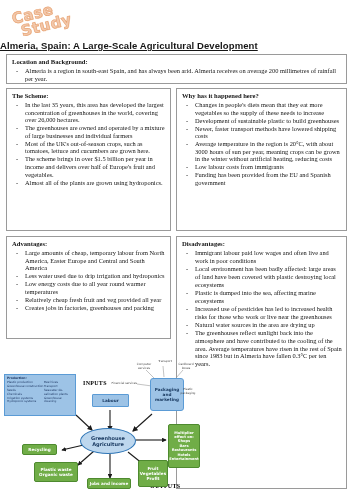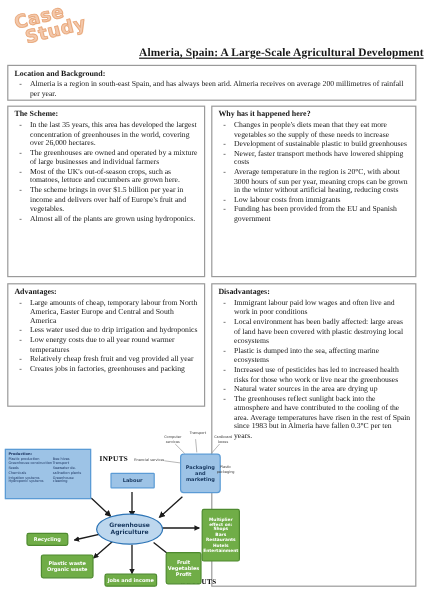--- a/index.html
+++ b/index.html
@@ -26,22 +26,22 @@
     -webkit-text-stroke:0.7px #e8a678;
     text-shadow:0.6px 0.6px 0 #f7ddc8;
     pointer-events:none;
   }
   .stamp span{display:block;}
   .stamp .s2{margin-left:6px;margin-top:1px;}
 
   
   .doc-title{
     position:absolute;left:0;top:40px;width:353px;
-    text-align:right;
-    font-family:Liberation Serif, serif;
+    text-align:left;
+    font-family:Liberation Sans, sans-serif;
     font-weight:bold;
     font-size:9.5px;
     text-decoration:underline;
     letter-spacing:0.1px;
   }
 
   
   .box{
     position:absolute;
     border:1px solid #9a9a9a;

